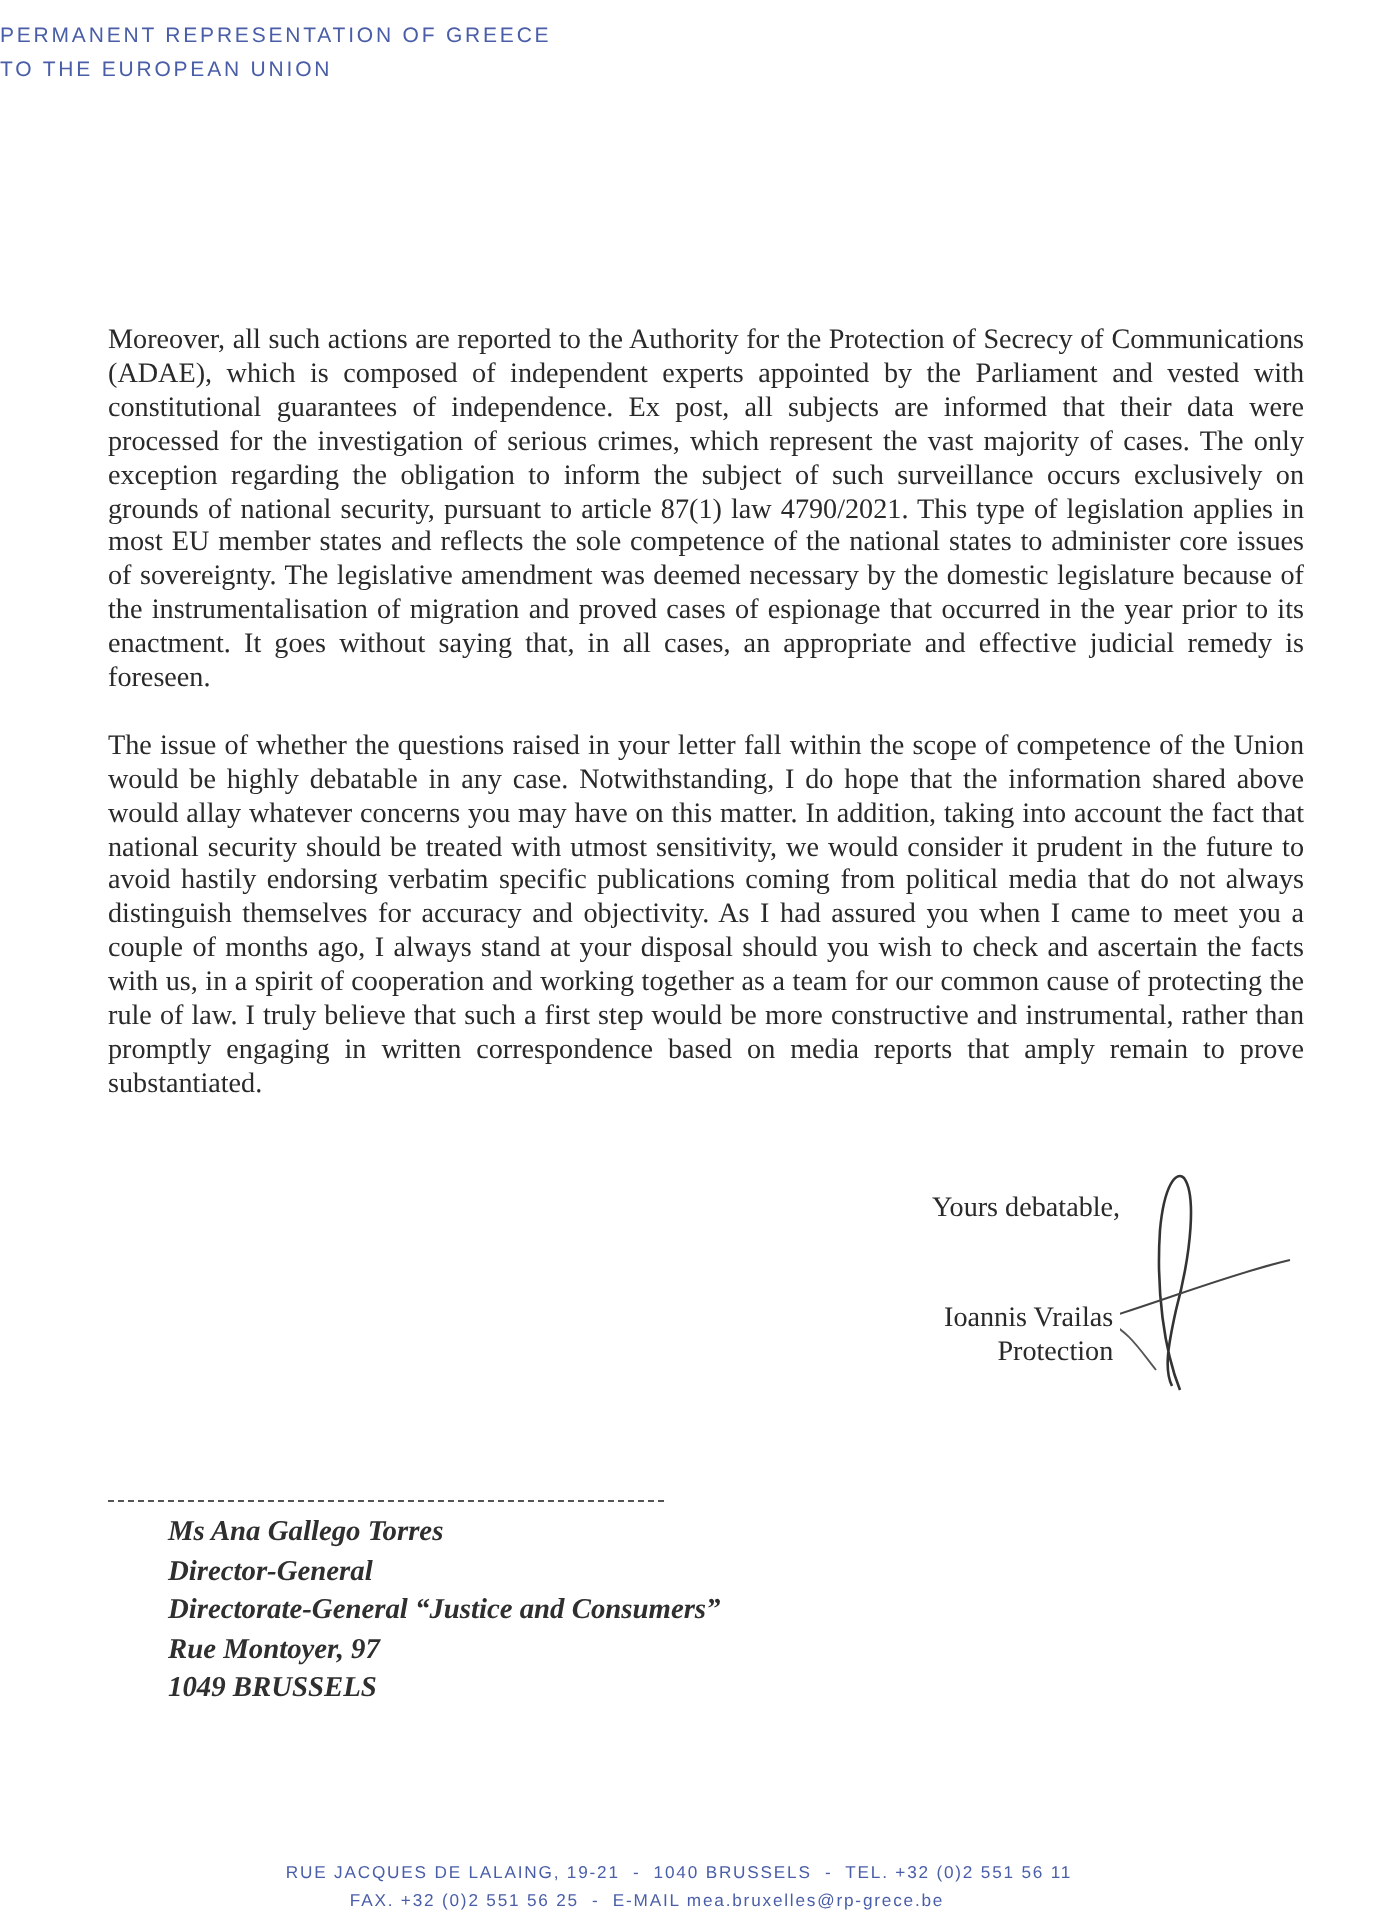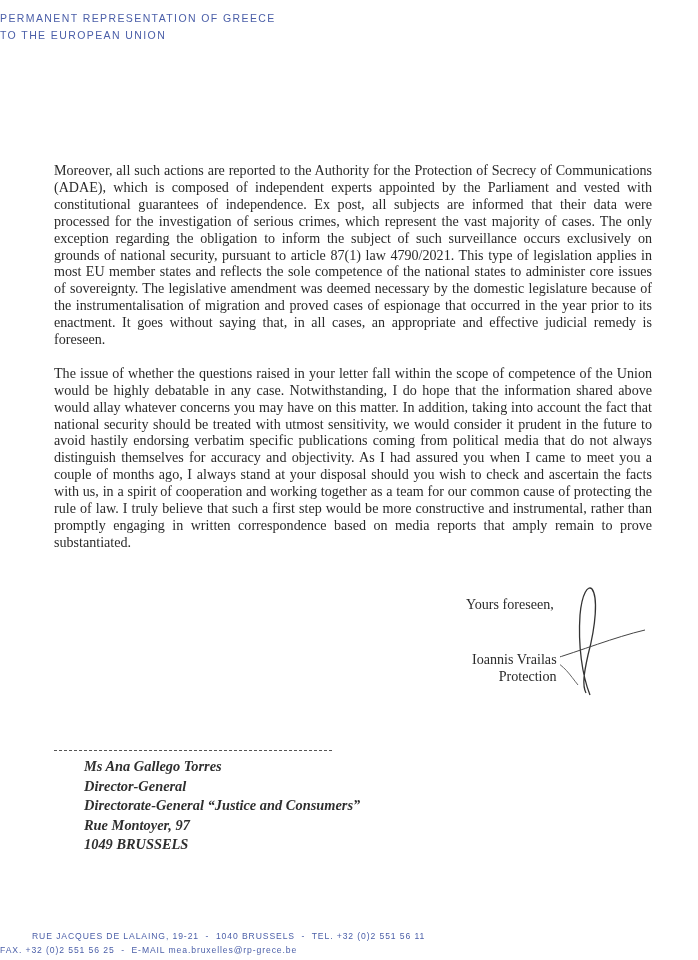--- a/index.html
+++ b/index.html
@@ -21,40 +21,40 @@
     position: absolute; left: 466px; top: 596px; font-size: 14.1px; line-height: 17px;
   }
   .sig-name { position: absolute; left: 472px; top: 651px; font-size: 14.1px; line-height: 17px; text-align: right; }
   .signature { position: absolute; left: 560px; top: 585px; width: 100px; height: 115px; }
   .recipient {
     position: absolute; left: 54px; top: 757px; font-size: 14.4px; line-height: 19.6px;
     font-style: italic; font-weight: bold; color: #2f2f2f; margin-left: 30px;
   }
   .dashes { position: absolute; left: 54px; top: 750px; width: 278px; border-top: 1px dashed #555; }
   .footer {
-    position: absolute; top: 929px; left: 0; width: 647px; 
+    position: absolute; top: 929px; left: 0; width: 647px; text-align: center;
     font-family: "Liberation Sans", "DejaVu Sans", sans-serif; color: #4a5ea8;
     font-size: 8.6px; letter-spacing: 0.9px; line-height: 14px;
   }
   .footer .l1 { padding-left: 32px; }
 </style>
 </head>
 <body>
 
 <div class="letterhead">
   <div>PERMANENT REPRESENTATION OF GREECE</div>
   <div>TO THE EUROPEAN UNION</div>
 </div>
 
 <div class="body-text">
   <p>Moreover, all such actions are reported to the Authority for the Protection of Secrecy of Communications (ADAE), which is composed of independent experts appointed by the Parliament and vested with constitutional guarantees of independence. Ex post, all subjects are informed that their data were processed for the investigation of serious crimes, which represent the vast majority of cases. The only exception regarding the obligation to inform the subject of such surveillance occurs exclusively on grounds of national security, pursuant to article 87(1) law 4790/2021. This type of legislation applies in most EU member states and reflects the sole competence of the national states to administer core issues of sovereignty. The legislative amendment was deemed necessary by the domestic legislature because of the instrumentalisation of migration and proved cases of espionage that occurred in the year prior to its enactment. It goes without saying that, in all cases, an appropriate and effective judicial remedy is foreseen.</p>
   <p>The issue of whether the questions raised in your letter fall within the scope of competence of the Union would be highly debatable in any case. Notwithstanding, I do hope that the information shared above would allay whatever concerns you may have on this matter. In addition, taking into account the fact that national security should be treated with utmost sensitivity, we would consider it prudent in the future to avoid hastily endorsing verbatim specific publications coming from political media that do not always distinguish themselves for accuracy and objectivity. As I had assured you when I came to meet you a couple of months ago, I always stand at your disposal should you wish to check and ascertain the facts with us, in a spirit of cooperation and working together as a team for our common cause of protecting the rule of law. I truly believe that such a first step would be more constructive and instrumental, rather than promptly engaging in written correspondence based on media reports that amply remain to prove substantiated.</p>
 </div>
 
-<div class="closing">Yours foreseen,</div>
+<div class="closing">Yours debatable,</div>
 
 <svg class="signature" viewBox="0 0 100 115">
   <path d="M30 110 C 22 90, 18 60, 20 30 C 22 8, 28 0, 32 4 C 38 12, 36 40, 28 70 C 24 88, 22 100, 26 108" fill="none" stroke="#333" stroke-width="1.3"></path>
   <path d="M-10 75 C 20 66, 55 52, 85 45" fill="none" stroke="#444" stroke-width="1"></path>
   <path d="M-8 75 C 4 80, 10 90, 18 100" fill="none" stroke="#555" stroke-width="0.9"></path>
 </svg>
 
 <div class="sig-name">
   <div>Ioannis Vrailas</div>
   <div>Protection</div>

